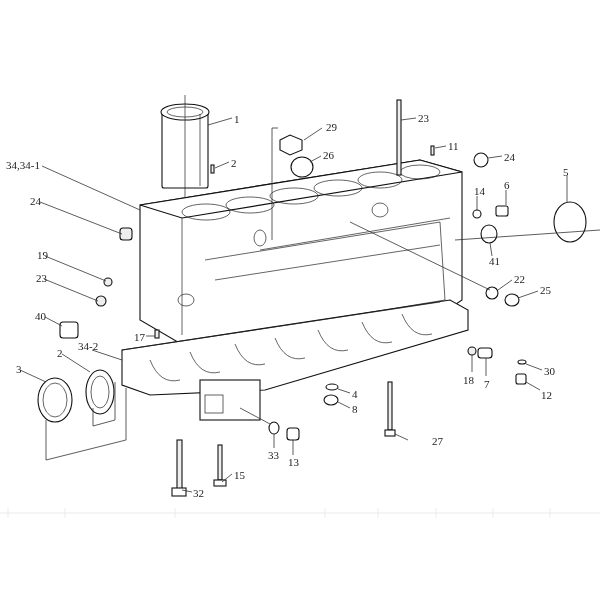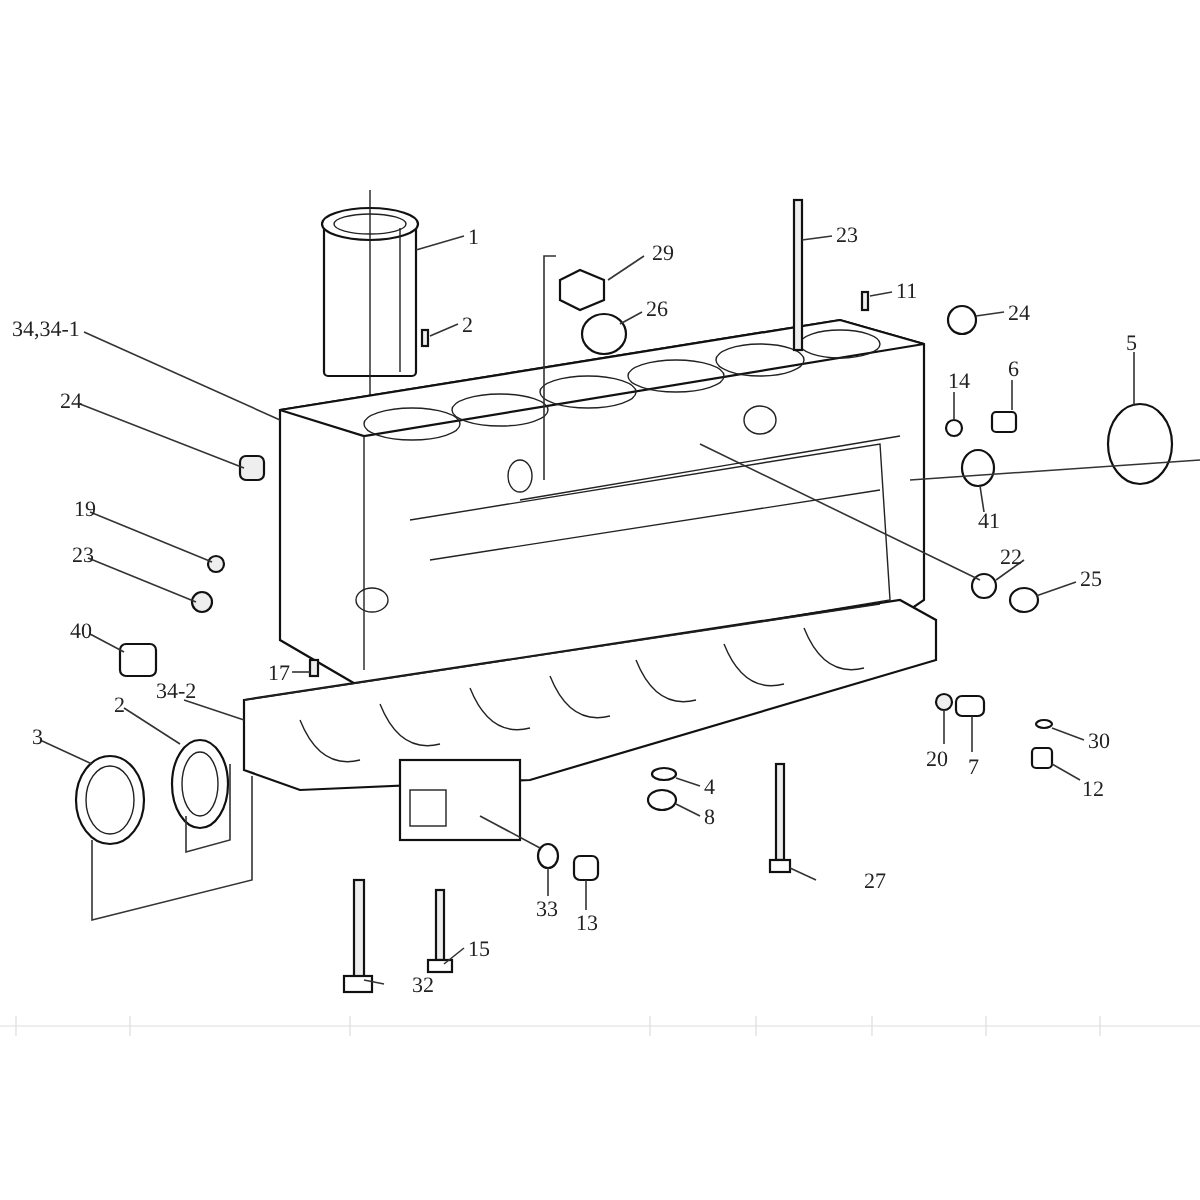--- a/index.html
+++ b/index.html
@@ -165,26 +165,26 @@
 <div class="lbl" style="left:16px;top:364px">3</div>
 <div class="lbl" style="left:326px;top:122px">29</div>
 <div class="lbl" style="left:323px;top:150px">26</div>
 <div class="lbl" style="left:418px;top:113px">23</div>
 <div class="lbl" style="left:448px;top:141px">11</div>
 <div class="lbl" style="left:504px;top:152px">24</div>
 <div class="lbl" style="left:563px;top:167px">5</div>
 <div class="lbl" style="left:474px;top:186px">14</div>
 <div class="lbl" style="left:504px;top:180px">6</div>
 <div class="lbl" style="left:489px;top:256px">41</div>
-<div class="lbl" style="left:500px;top:274px">22</div>
+<div class="lbl" style="left:514px;top:274px">22</div>
 <div class="lbl" style="left:540px;top:285px">25</div>
-<div class="lbl" style="left:463px;top:375px">20</div>
+<div class="lbl" style="left:463px;top:375px">18</div>
 <div class="lbl" style="left:484px;top:379px">7</div>
 <div class="lbl" style="left:544px;top:366px">30</div>
 <div class="lbl" style="left:541px;top:390px">12</div>
 <div class="lbl" style="left:352px;top:389px">4</div>
 <div class="lbl" style="left:352px;top:404px">8</div>
 <div class="lbl" style="left:432px;top:436px">27</div>
 <div class="lbl" style="left:288px;top:457px">13</div>
 <div class="lbl" style="left:268px;top:450px">33</div>
 <div class="lbl" style="left:234px;top:470px">15</div>
-<div class="lbl" style="left:206px;top:488px">32</div>
+<div class="lbl" style="left:193px;top:488px">32</div>
 </div>
 
 </body></html>

